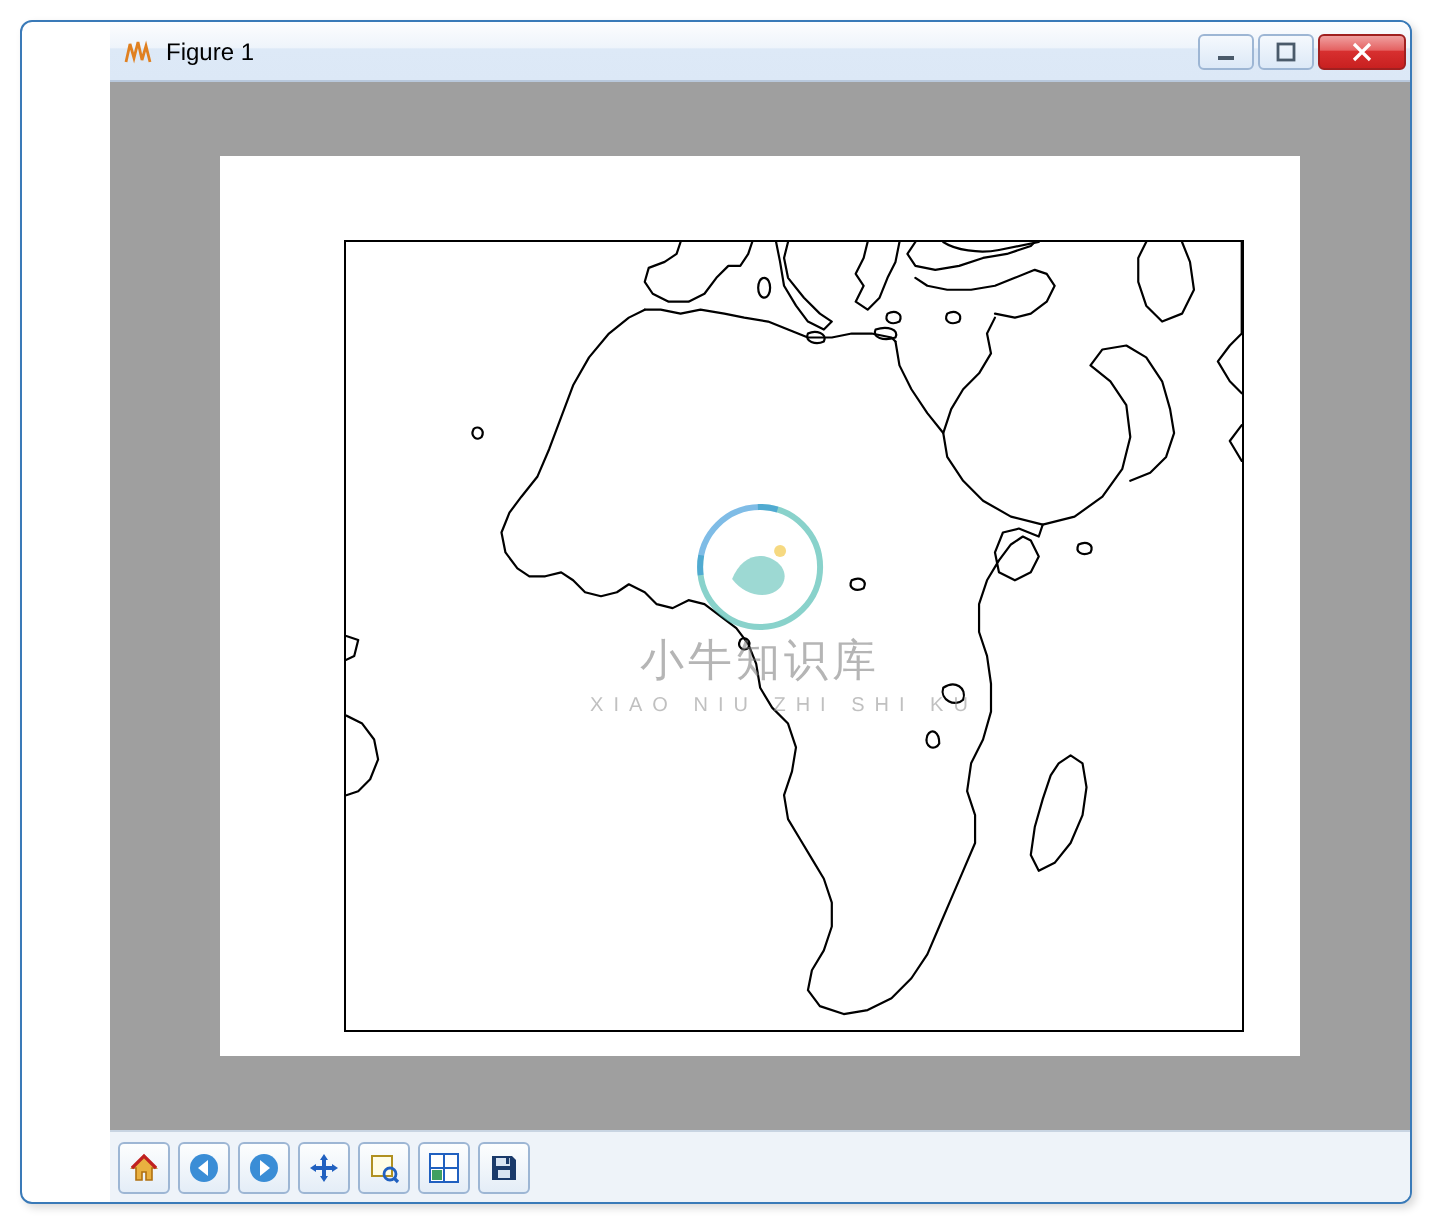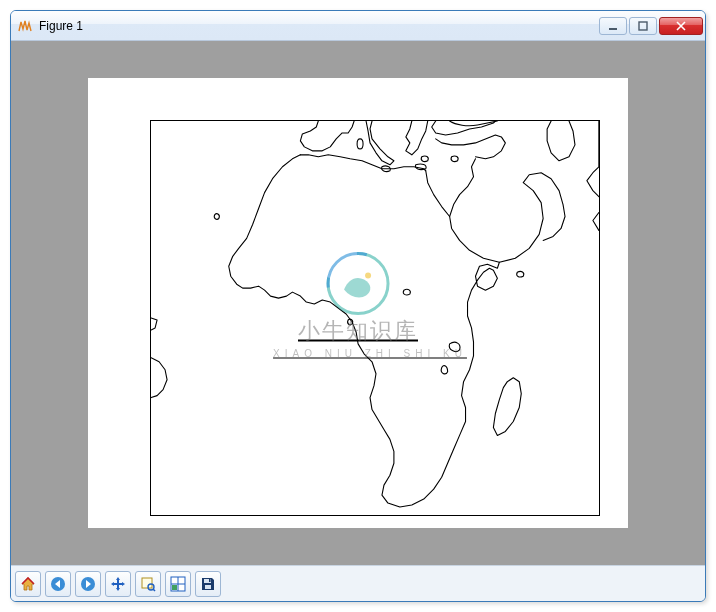--- a/index.html
+++ b/index.html
@@ -13,20 +13,21 @@
   .window {
     width: 696px;
     height: 592px;
     border: 1px solid #3a7ab8;
     border-radius: 6px;
     box-shadow: 2px 2px 4px rgba(0,0,0,0.15);
     overflow: hidden;
     display: flex;
     flex-direction: column;
     background: #fff;
+    padding-left: 44px;
   }
   .titlebar {
     height: 30px;
     background: linear-gradient(to bottom, #fdfdfe 0%, #eef4fb 45%, #dde9f7 46%, #dce8f6 100%);
     display: flex;
     align-items: center;
     padding: 0 0 0 6px;
     border-bottom: 1px solid #b8c8dc;
   }
   .app-icon {
@@ -83,21 +84,20 @@
     background: #fff;
   }
   .plot-axes svg { width: 100%; height: 100%; display: block; }
   .coast { fill: none; stroke: #000; stroke-width: 1.1; stroke-linejoin: round; stroke-linecap: round; }
   .wm {
     position: absolute;
     left: 50%; top: 50%;
     transform: translate(-50%, -50%);
     text-align: center;
     pointer-events: none;
-    text-decoration: underline;
   }
   .wm-logo {
     width: 72px; height: 72px;
     margin: 0 auto;
   }
   .wm-title {
     font-size: 22px;
     color: rgba(120,120,120,0.55);
     letter-spacing: 2px;
     margin-top: -4px;

